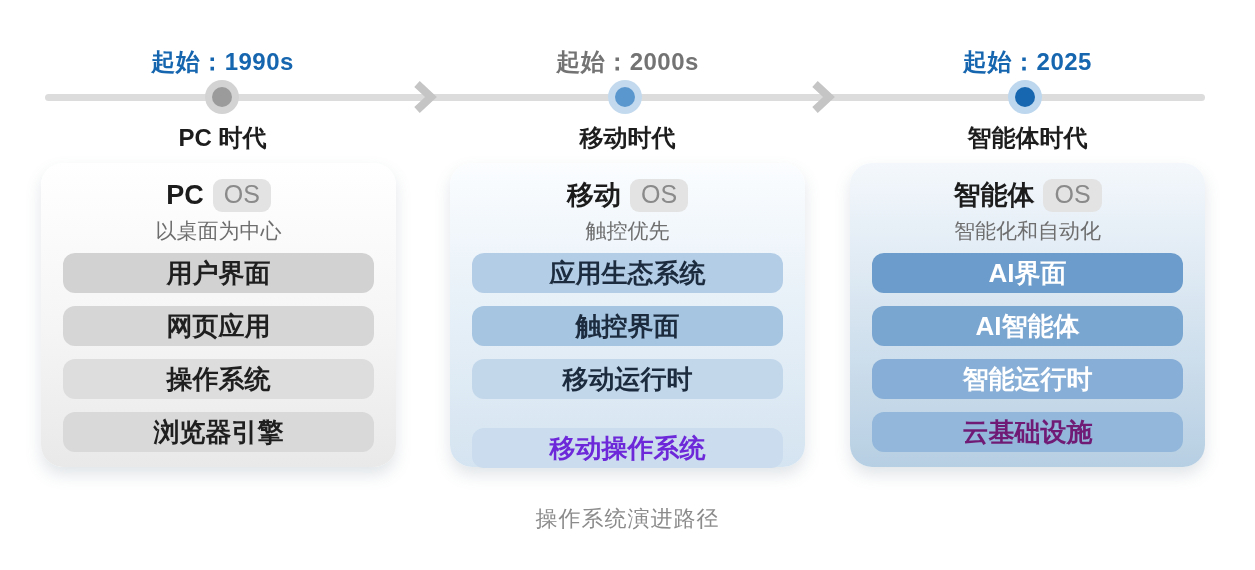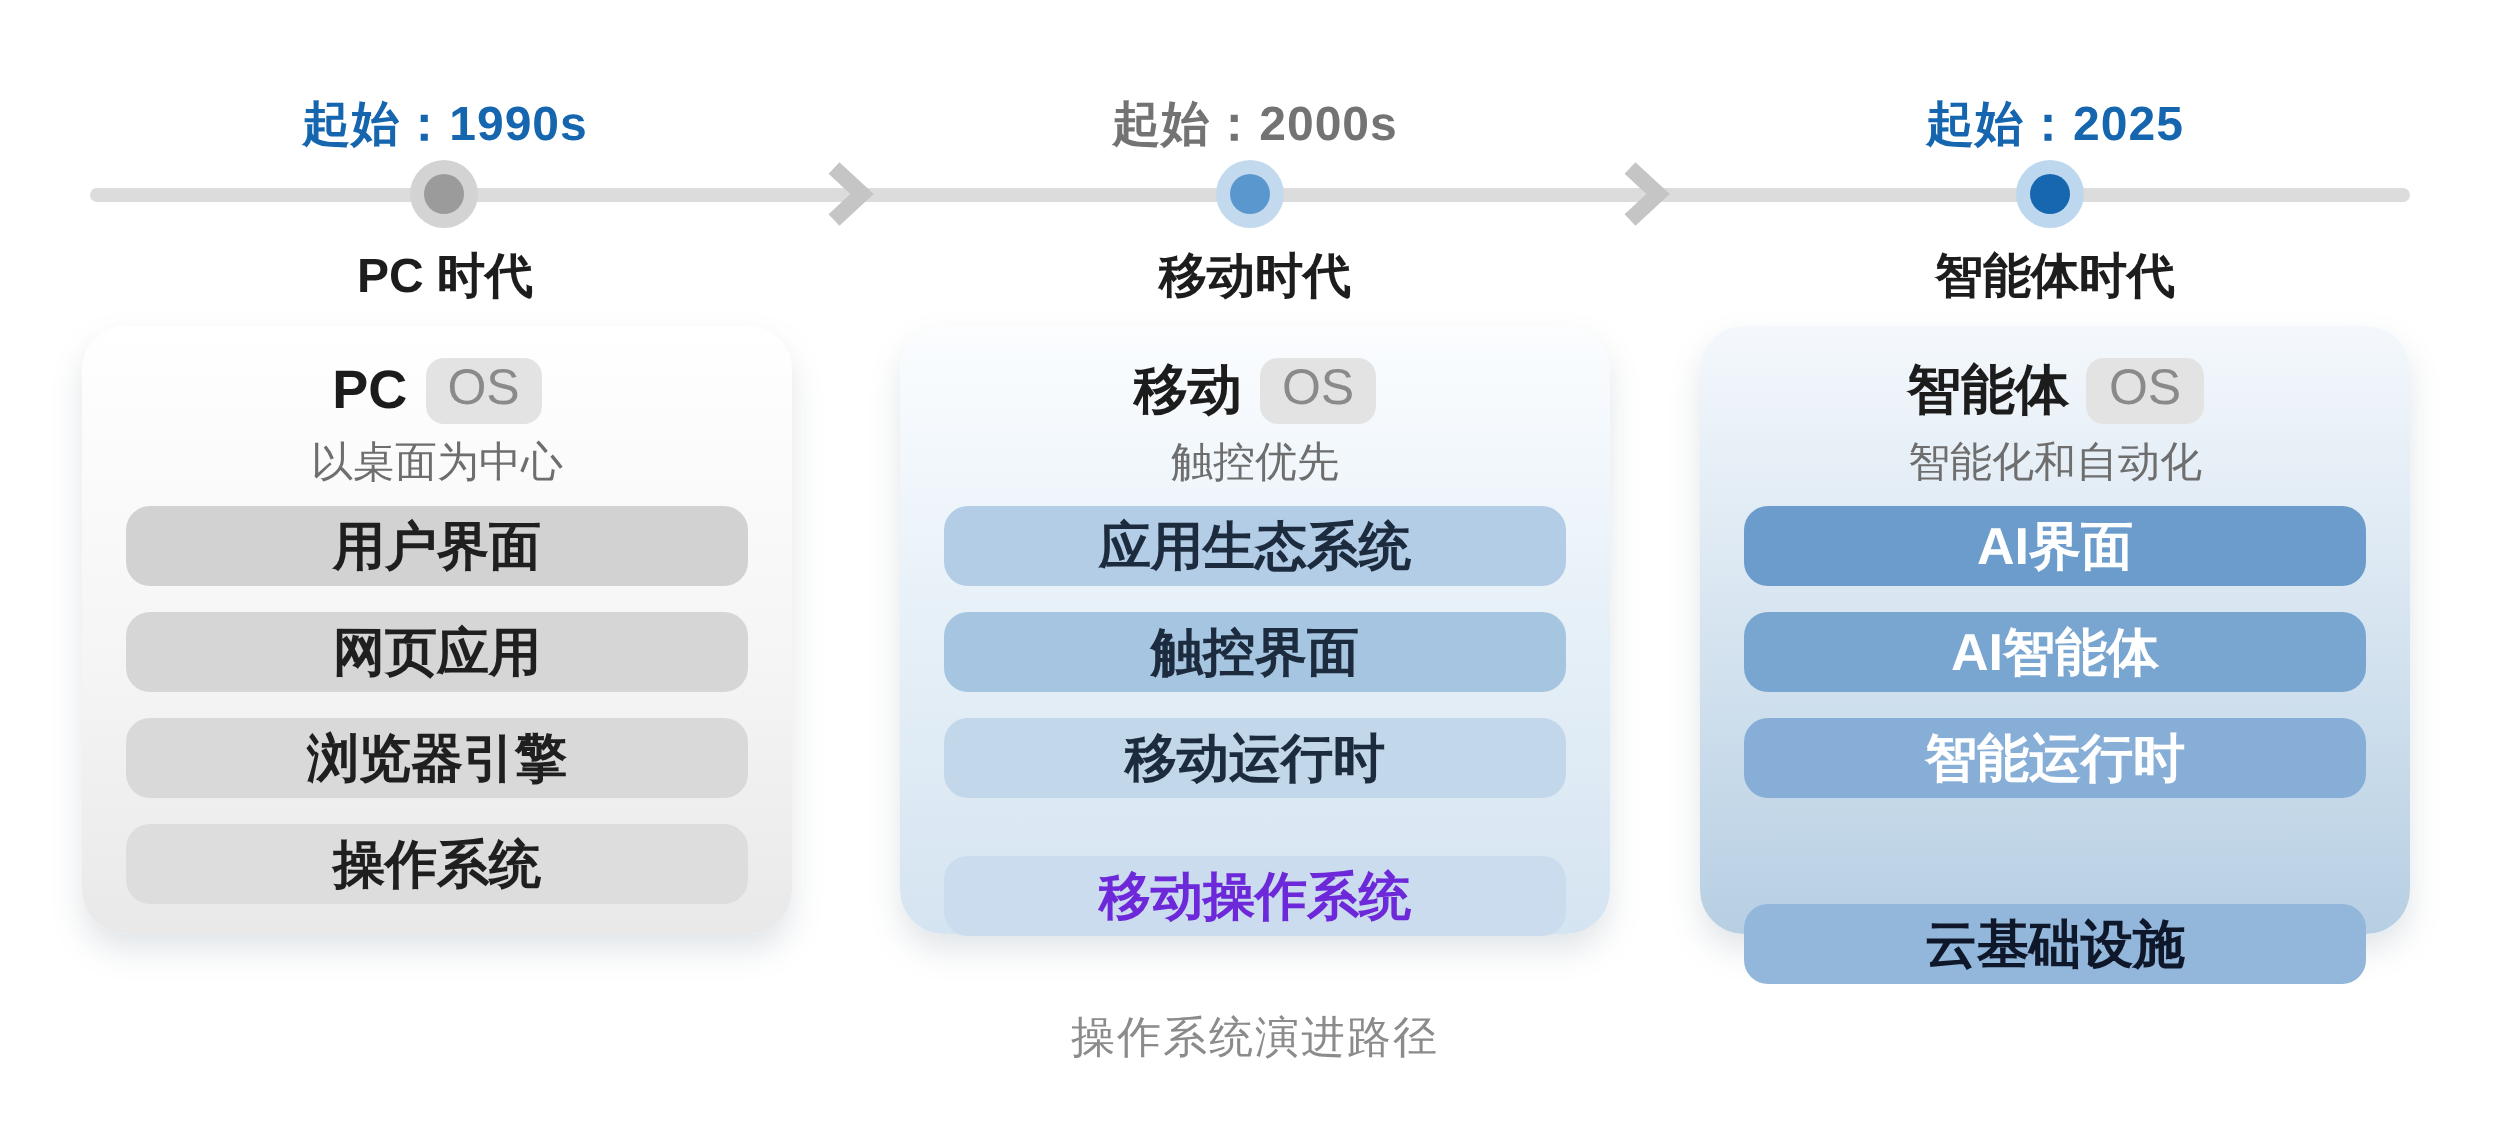--- a/index.html
+++ b/index.html
@@ -96,22 +96,22 @@
 
   <section class="card" style="left: 41px; background: linear-gradient(rgb(255, 255, 255) 0%, rgb(245, 245, 245) 55%, rgb(233, 233, 233) 100%);">
     <div class="card-title">
       <span>PC</span>
       <span class="os-pill" style="background: rgb(227, 227, 227); color: rgb(138, 138, 138);">OS</span>
     </div>
     <div class="card-subtitle">以桌面为中心</div>
     <div class="layers">
       <div class="layer" style="background: rgb(210, 210, 210); color: rgb(31, 31, 31);">用户界面</div>
       <div class="layer" style="background: rgb(214, 214, 214); color: rgb(31, 31, 31);">网页应用</div>
+      <div class="layer" style="background: rgb(221, 221, 221); color: rgb(31, 31, 31);">操作系统</div>
       <div class="layer" style="background: rgb(217, 217, 217); color: rgb(31, 31, 31);">浏览器引擎</div>
-      <div class="layer" style="background: rgb(221, 221, 221); color: rgb(31, 31, 31);">操作系统</div>
     </div>
   </section>
 
   <section class="card" style="left: 450px; background: linear-gradient(rgb(251, 253, 255) 0%, rgb(232, 241, 248) 45%, rgb(213, 228, 241) 100%);">
     <div class="card-title">
       <span>移动</span>
       <span class="os-pill" style="background: rgb(227, 227, 227); color: rgb(138, 138, 138);">OS</span>
     </div>
     <div class="card-subtitle">触控优先</div>
     <div class="layers">
@@ -125,19 +125,19 @@
   <section class="card" style="left: 850px; background: linear-gradient(rgb(244, 248, 252) 0%, rgb(217, 230, 241) 45%, rgb(183, 207, 227) 100%);">
     <div class="card-title">
       <span>智能体</span>
       <span class="os-pill" style="background: rgb(227, 227, 227); color: rgb(138, 138, 138);">OS</span>
     </div>
     <div class="card-subtitle">智能化和自动化</div>
     <div class="layers">
       <div class="layer" style="background: rgb(107, 156, 203); color: rgb(255, 255, 255);">AI界面</div>
       <div class="layer" style="background: rgb(121, 165, 209); color: rgb(255, 255, 255);">AI智能体</div>
       <div class="layer" style="background: rgb(135, 174, 214); color: rgb(255, 255, 255);">智能运行时</div>
-      <div class="layer" style="background: rgb(146, 183, 218); color: #0f172a; margin-top: 40px;">云基础设施</div>
+      <div class="layer" style="background: rgb(146, 183, 218); color: #701a75;">云基础设施</div>
     </div>
   </section>
 
   <div class="caption" style="color: rgb(139, 139, 139);">操作系统演进路径</div>
 
 </div>
 
 </body></html>

